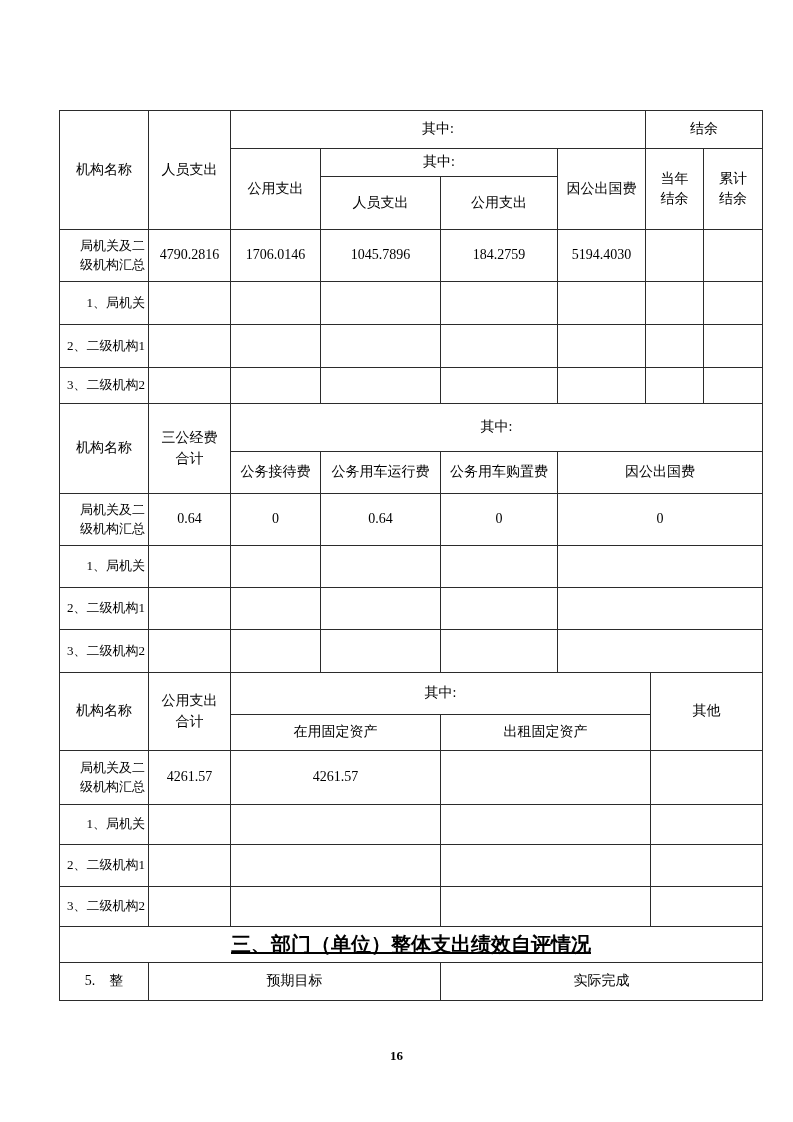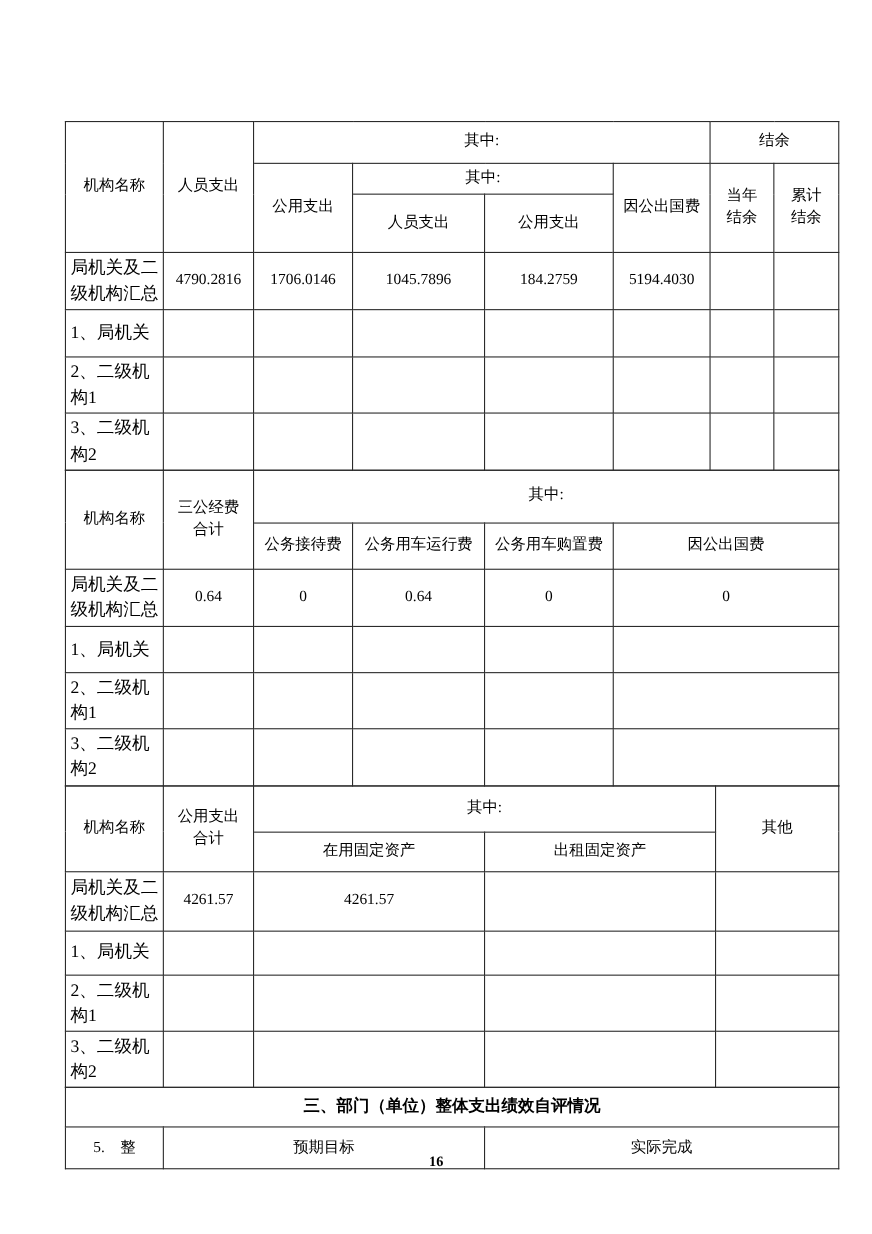--- a/index.html
+++ b/index.html
@@ -13,22 +13,22 @@
   .content { position:absolute; left:59px; top:110px; width:703px; }
   table.tbl { border-collapse:collapse; table-layout:fixed; width:703px; }
   table.tbl + table.tbl { margin-top:-1px; }
   td {
     border:1px solid #2b2b2b;
     text-align:center; vertical-align:middle;
     font-size:14px; padding:2px 3px;
     white-space:pre-line; line-height:1.45;
     overflow:hidden;
   }
-  td.name { text-align:left; padding-left:4px; font-size:16px; }
-  td.sec-title { font-weight:bold; font-size:15px; }
+  td.name { text-align:right; padding-left:4px; font-size:13px; }
+  td.sec-title { font-weight:bold; font-size:20px;text-decoration:underline; }
   .h28{height:28px} .h36{height:36px} .h38{height:38px} .h40{height:40px}
   .h42{height:42px} .h43{height:43px} .h48{height:48px} .h52{height:52px}
   .h53{height:53px} .h54{height:54px}
   .page-num {
     position:absolute; left:0; top:1048px; width:793px;
     text-align:center; font-weight:bold; font-size:13px;
   }
 </style>
 </head>
 <body>

